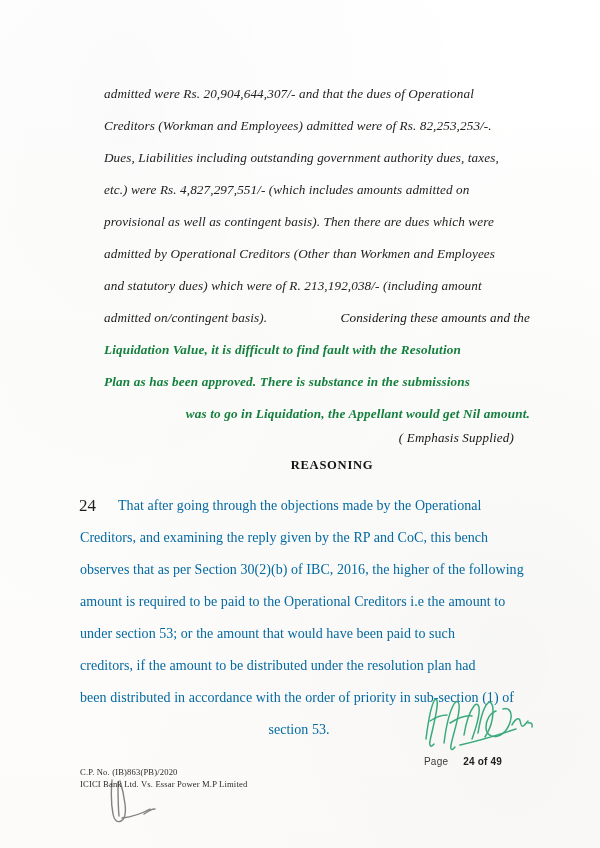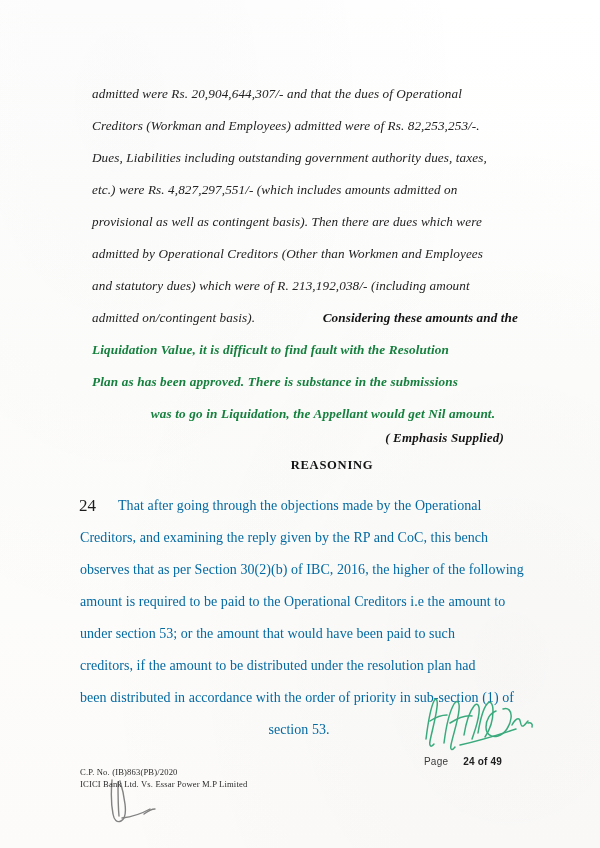--- a/index.html
+++ b/index.html
@@ -23,47 +23,47 @@
     background:
       radial-gradient(ellipse at 20% 12%, rgba(0,0,0,0.016), rgba(0,0,0,0) 55%),
       radial-gradient(ellipse at 85% 78%, rgba(0,0,0,0.018), rgba(0,0,0,0) 60%),
       linear-gradient(180deg, #ffffff 0%, #fdfdfc 45%, #fcfbfa 100%);
     pointer-events: none;
   }
 
   
   .quote-block {
     position: absolute;
-    left: 92px;
+    left: 104px;
     top: 78px;
     width: 426px;
   }
   .qline {
     display: flex;
     justify-content: space-between;
     height: 32px;
     line-height: 32px;
     white-space: nowrap;
     font-style: italic;
     font-size: 13.2px;
     letter-spacing: 0.1px;
     color: #222;
   }
-  .qline.last { justify-content: center; margin-left: 36px; }
+  .qline.last { justify-content: flex-end; margin-left: 36px; }
   .qline.strong { font-weight: bold; color: #15803d; letter-spacing: 0.15px; }
   .qline span { display: inline-block; }
-  .qline .seg-b { font-weight: bold; color: #141414; margin-left: 31px; }
+  .qline .seg-b { font-weight: normal; color: #141414; margin-left: 31px; }
 
   
   .emphasis {
     position: absolute;
-    right: 96px;
+    right: 86px;
     top: 430px;
     font-style: italic;
-    font-weight: bold;
+    font-weight: normal;
     font-size: 13px;
     color: #141414;
     letter-spacing: 0.2px;
   }
 
   
   .heading {
     position: absolute;
     left: 0;
     top: 458px;

